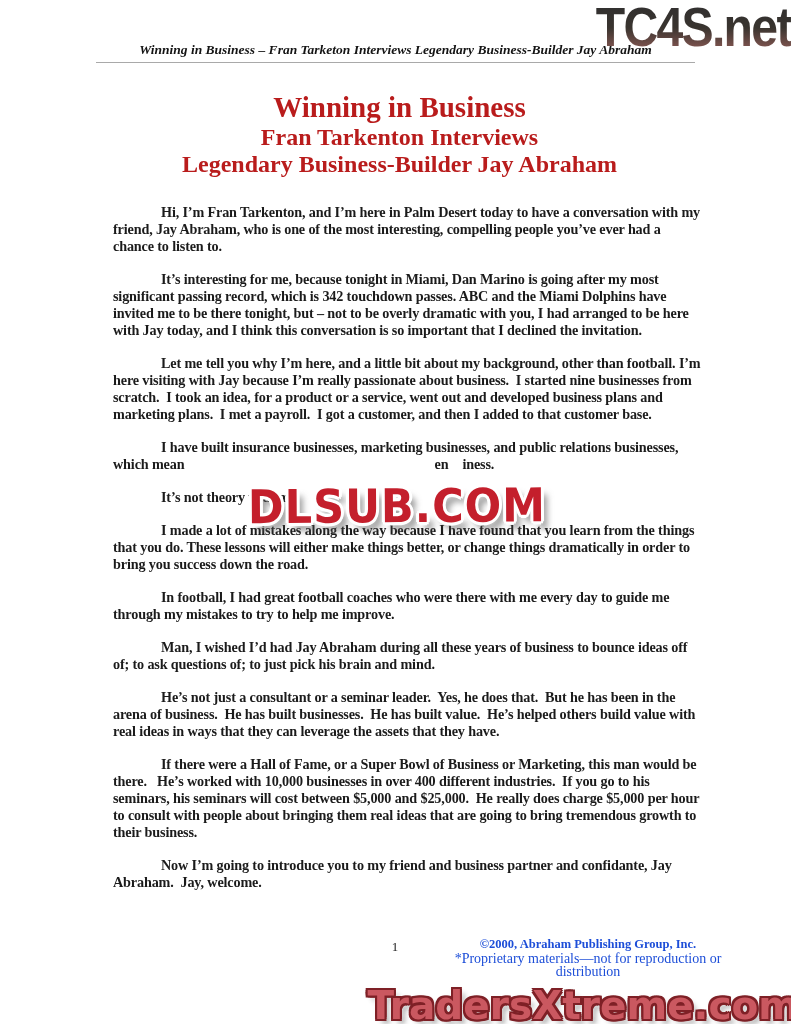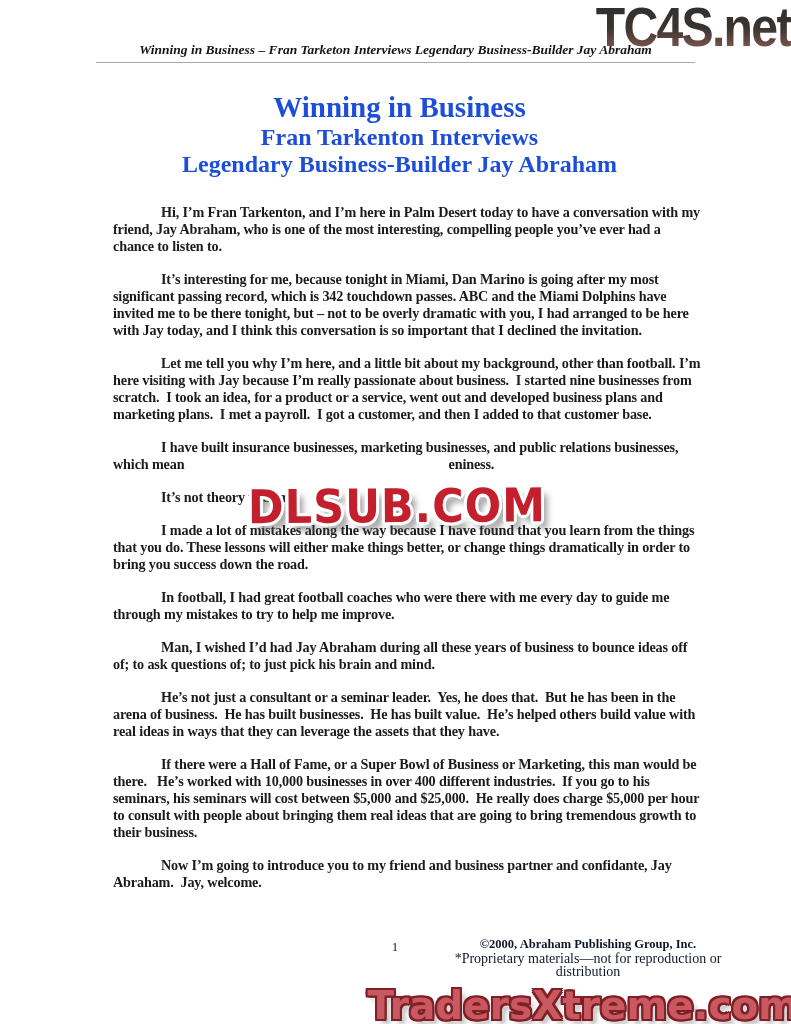--- a/index.html
+++ b/index.html
@@ -27,35 +27,35 @@
     font-weight:bold;font-size:56px;letter-spacing:-2px;
     transform:scaleX(0.86);transform-origin:100% 50%;
     background:linear-gradient(180deg,#2e2e30 0%,#39342f 52%,#7c534e 82%,#9c6a60 100%);
     -webkit-background-clip:text;background-clip:text;
     -webkit-text-fill-color:transparent;color:transparent;
     z-index:5;
   }
   
   .title-block{
     position:absolute;left:8px;right:0;top:90px;
-    text-align:center;color:#1d4ed8;
+    text-align:center;color:#b91c1c;
   }
   .title-line1{font-size:29px;font-weight:bold;line-height:34px;}
   .title-line2,.title-line3{font-size:24px;font-weight:bold;line-height:27px;}
   
   .body-text{
     position:absolute;left:113px;top:204px;width:590px;
     font-size:14.2px;font-weight:bold;line-height:17px;
     letter-spacing:-0.15px;
   }
   .para{margin:0 0 16px 0;text-indent:48px;white-space:pre-wrap;}
   .para .u{}
   .para .gap{
     display:inline-block;width:278px;height:1em;
-    text-align:right;box-sizing:border-box;
+    text-align:right;box-sizing:border-box;padding-right:14px;
     text-indent:0;
   }
   
   .wm-dlsub{
     position:absolute;left:248px;top:481px;
     font-family:"DejaVu Sans","Liberation Sans",sans-serif;
     font-weight:bold;font-size:43px;letter-spacing:1px;
     color:#c41f2c;
     transform:scaleY(1.08) rotate(-0.4deg);
     text-shadow:
@@ -64,21 +64,21 @@
       6px 7px 6px rgba(90,90,90,0.6);
     z-index:6;
   }
   
   .footer-pagenum{
     position:absolute;left:375px;top:939px;width:40px;
     text-align:center;font-size:13px;color:#222;
   }
   .footer-copy{
     position:absolute;left:435px;top:937px;width:306px;
-    text-align:center;color:#0f172a;
+    text-align:center;color:#1d4ed8;
   }
   .footer-copy .copy-line{font-size:12.5px;font-weight:bold;line-height:15px;}
   .footer-copy .notice-line{font-size:14px;line-height:13px;}
   
   .wm-traders{
     position:absolute;right:-8px;bottom:-4px;
     font-family:"DejaVu Sans","Liberation Sans",sans-serif;
     font-weight:bold;font-size:39px;letter-spacing:0px;
     color:#ca5860;
     text-shadow:

